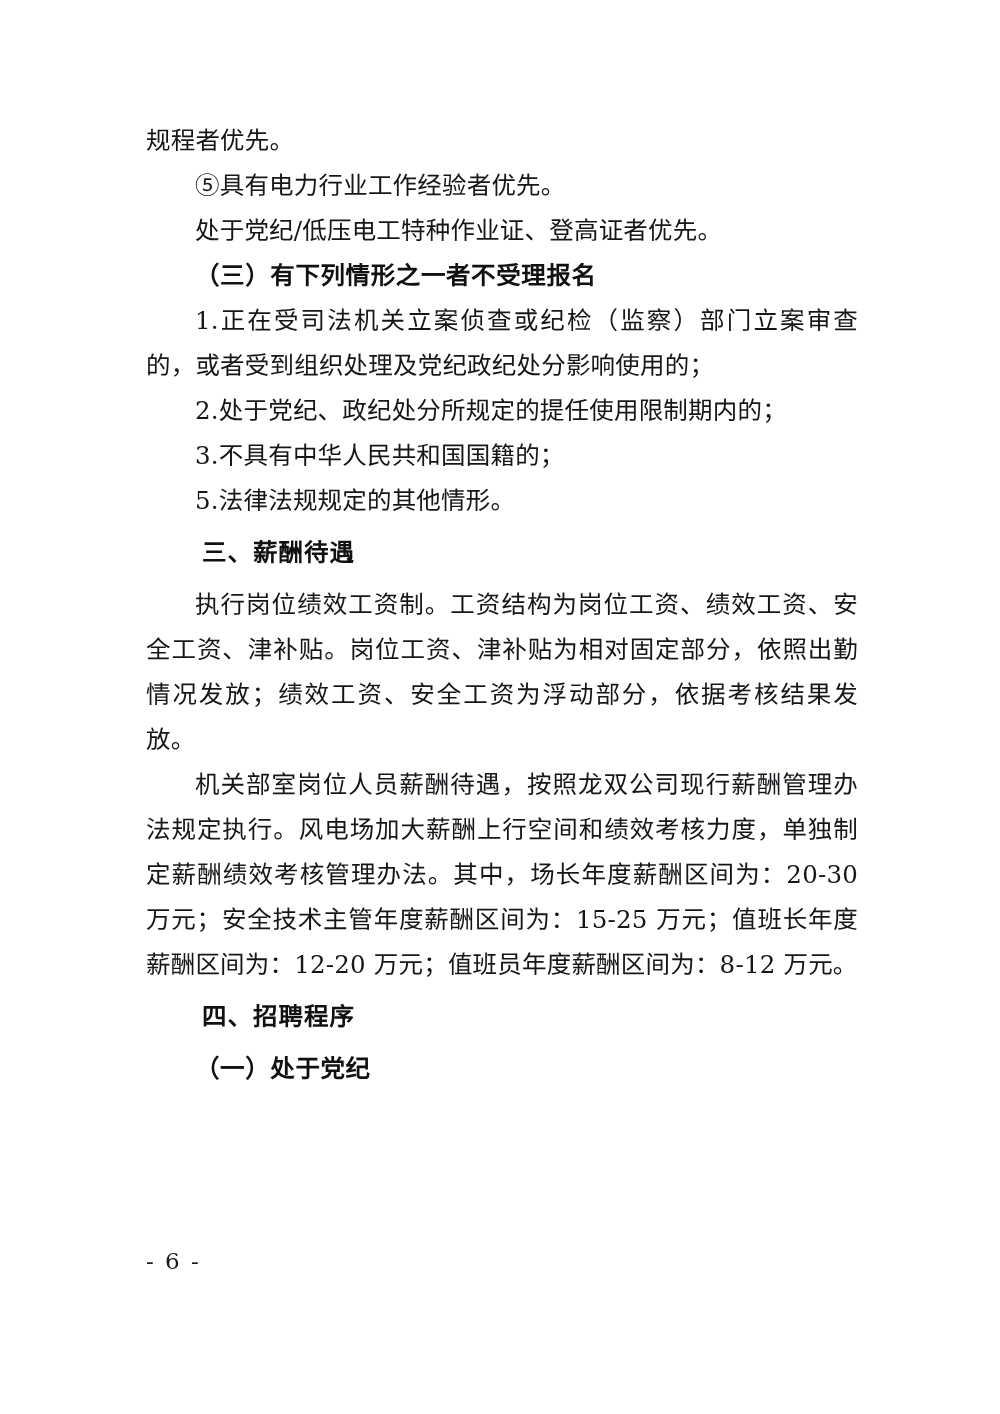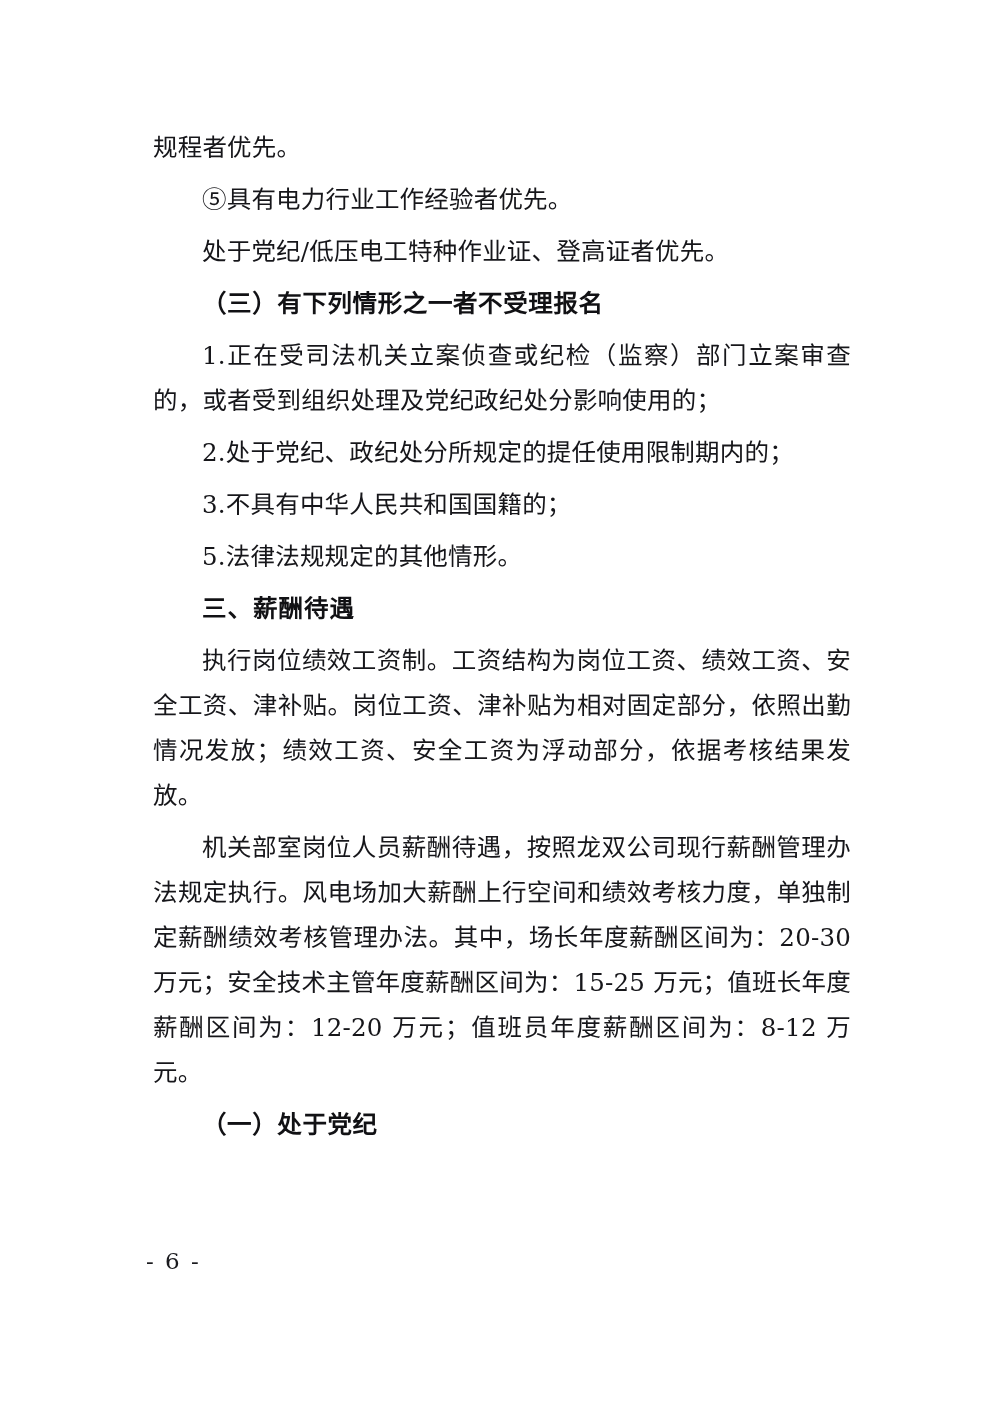--- a/index.html
+++ b/index.html
@@ -27,21 +27,21 @@
   }
 
   
   .para {
     font-family: "DejaVu Serif", "Liberation Serif", serif;
     font-size: 24.5px;
     line-height: 45px;
     color: #16161a;
     text-align: justify;
     text-justify: inter-character;
-    margin: 7px;
+    margin: 0;
     letter-spacing: 0.2px;
     -webkit-font-smoothing: antialiased;
   }
   .para.indent {
     text-indent: 49px;
   }
   .para.flush {
     text-indent: 0;
   }
 
@@ -57,21 +57,21 @@
     letter-spacing: 1px;
   }
 
   
   .h2cn {
     font-family: "DejaVu Serif", "Liberation Serif", serif;
     font-size: 24.5px;
     line-height: 45px;
     font-weight: 700;
     color: #111114;
-    margin: 7px;
+    margin: 0;
     text-indent: 49px;
     letter-spacing: 0.6px;
   }
 
   .page-number {
     position: absolute;
     left: 146px;
     top: 1246px;
     font-family: "DejaVu Serif", "Liberation Serif", serif;
     font-size: 23px;
@@ -104,20 +104,21 @@
 
 
     <p class="para indent">5.法律法规规定的其他情形。</p>
 
     <p class="h1cn">三、薪酬待遇</p>
 
     <p class="para indent">执行岗位绩效工资制。工资结构为岗位工资、绩效工资、安全工资、津补贴。岗位工资、津补贴为相对固定部分，依照出勤情况发放；绩效工资、安全工资为浮动部分，依据考核结果发放。</p>
 
     <p class="para indent">机关部室岗位人员薪酬待遇，按照龙双公司现行薪酬管理办法规定执行。风电场加大薪酬上行空间和绩效考核力度，单独制定薪酬绩效考核管理办法。其中，场长年度薪酬区间为：20-30 万元；安全技术主管年度薪酬区间为：15-25 万元；值班长年度薪酬区间为：12-20 万元；值班员年度薪酬区间为：8-12 万元。</p>
 
+    <p class="h1cn">四、招聘程序</p>
 
     <p class="h2cn">（一）处于党纪</p>
 
   </div>
 
   <div class="page-number">- 6 -</div>
 
 </div>
 
 </body></html>

